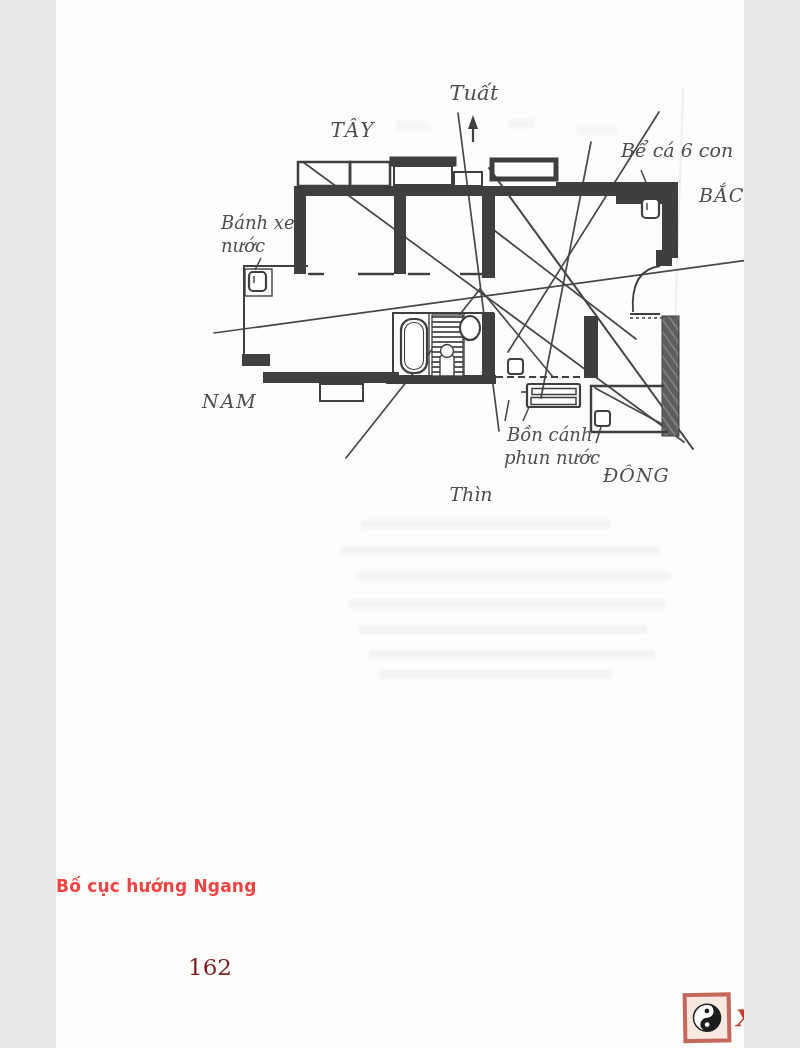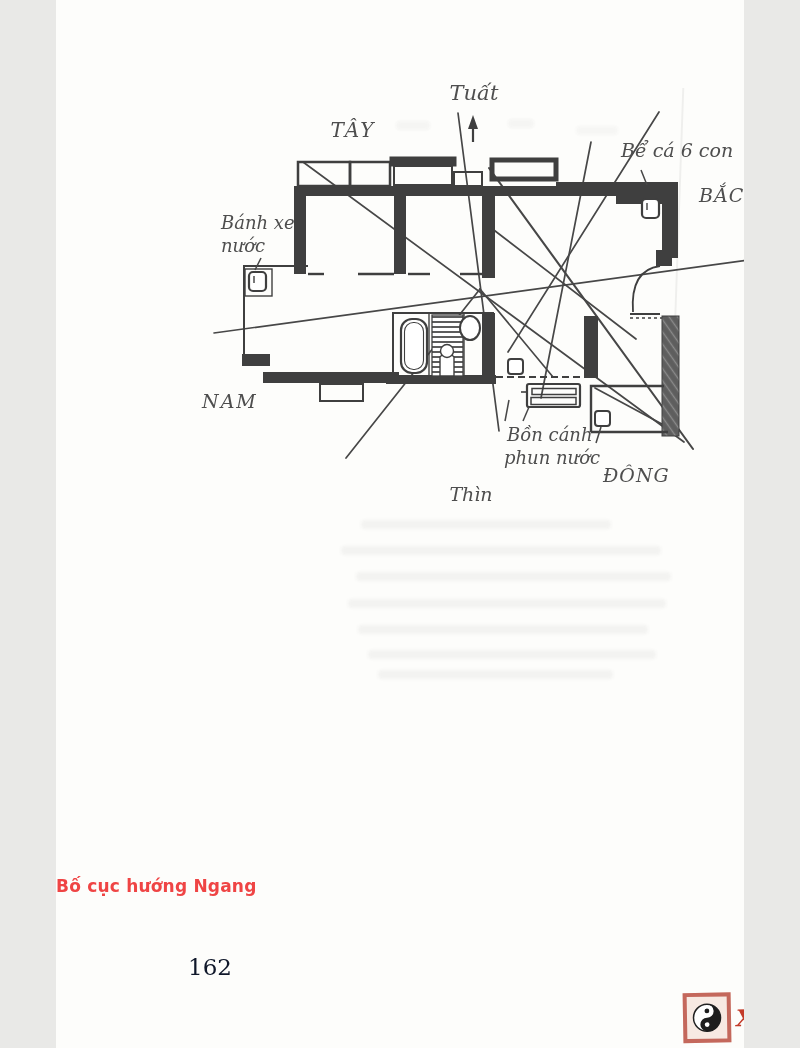--- a/index.html
+++ b/index.html
@@ -7,21 +7,21 @@
     position:relative;width:688px;height:1048px;margin:0 auto;
     background:#fdfdfb;overflow:hidden;
     font-family:"DejaVu Serif", serif;color:#4d4d4d;
   }
   .plan-svg{position:absolute;left:0;top:0;width:800px;height:1048px;}
   .plan-svg text{fill:#4e4e4e;font-family:"DejaVu Serif", serif;font-style:italic;}
   .cap{position:absolute;left:0;width:800px;text-align:left;
        font-family:"DejaVu Sans", sans-serif;font-weight:bold;
        font-size:17px;color:#ef4444;letter-spacing:.2px;}
   .cap1{top:876px;} .cap2{top:903px;}
-  .pagenum{position:absolute;left:132px;top:954px;font-size:23px;color:#0f172a;
+  .pagenum{position:absolute;left:132px;top:954px;font-size:23px;color:#7f1d1d;
            font-family:"DejaVu Serif", serif;}
   .watermark{position:absolute;left:627px;top:991px;display:flex;align-items:center;gap:5px;
              transform:rotate(-1deg);}
   .wm-box{width:40px;height:42px;border:4px solid #c4685c;background:#f7e9e2;
           display:flex;align-items:center;justify-content:center;}
   .wm-text{font-family:"DejaVu Serif", serif;font-style:italic;font-weight:bold;
            font-size:23px;color:#c33a28;white-space:nowrap;}
   .ghost{position:absolute;background:rgba(60,60,60,.05);filter:blur(1.5px);
          border-radius:4px;height:9px;}
   .crease{position:absolute;left:622px;top:88px;width:2px;height:245px;

